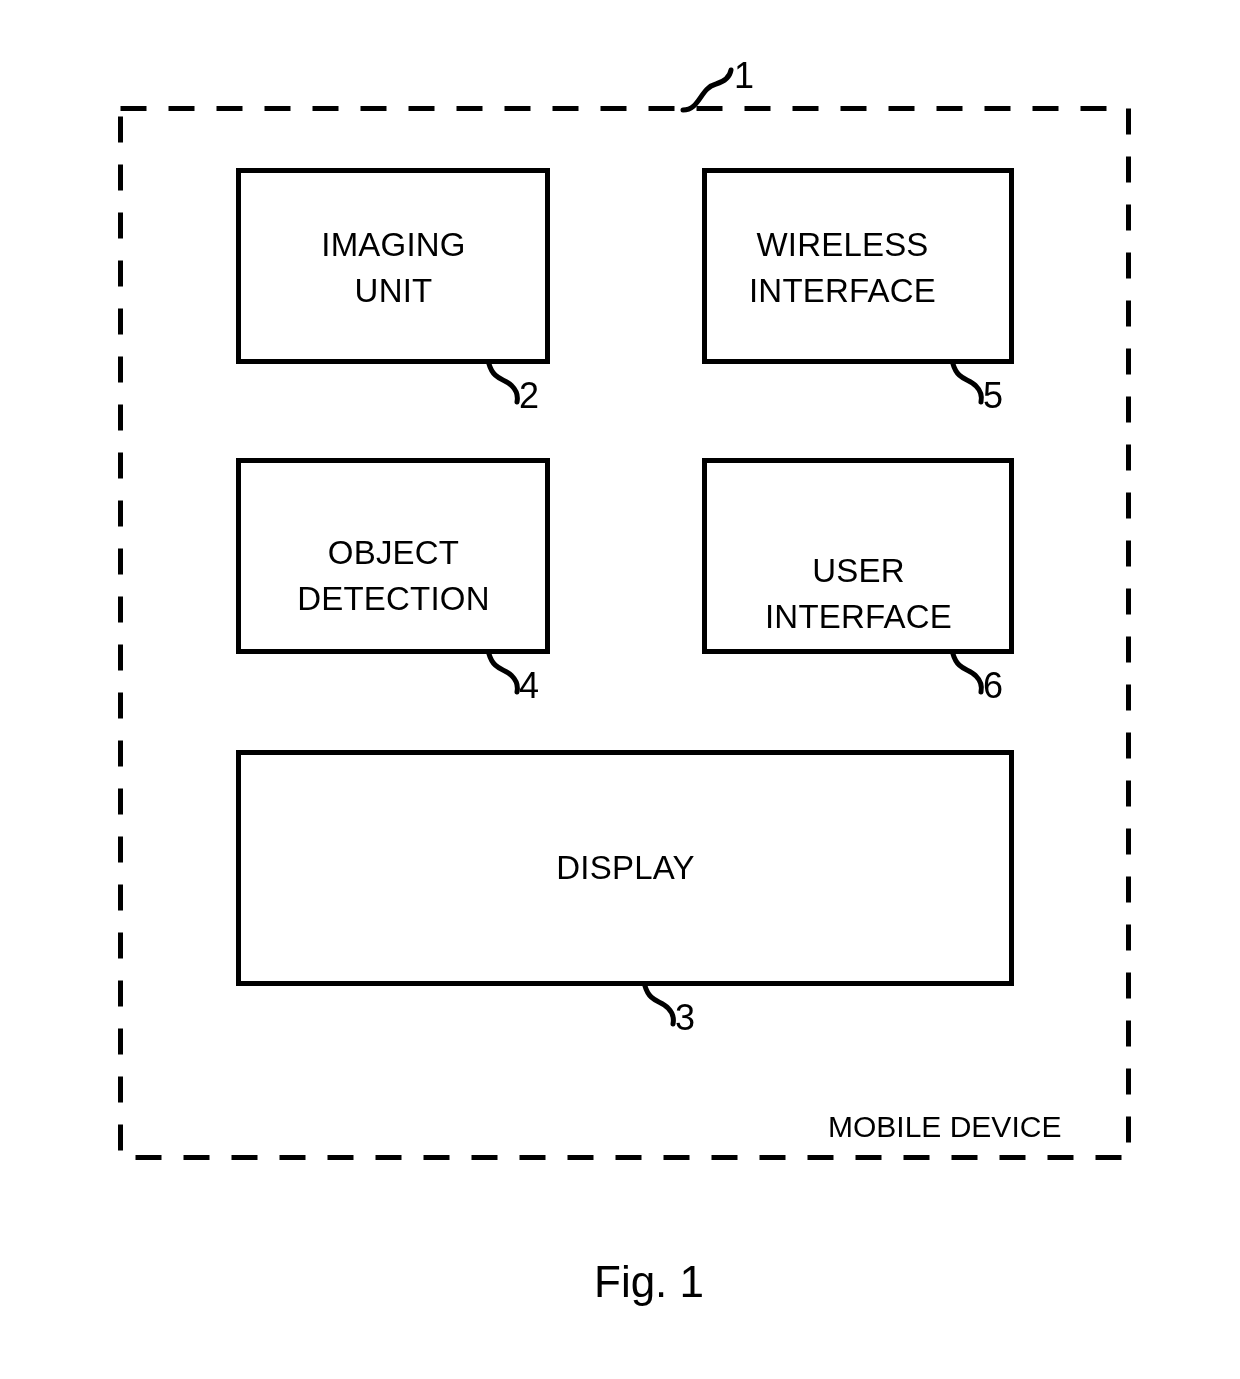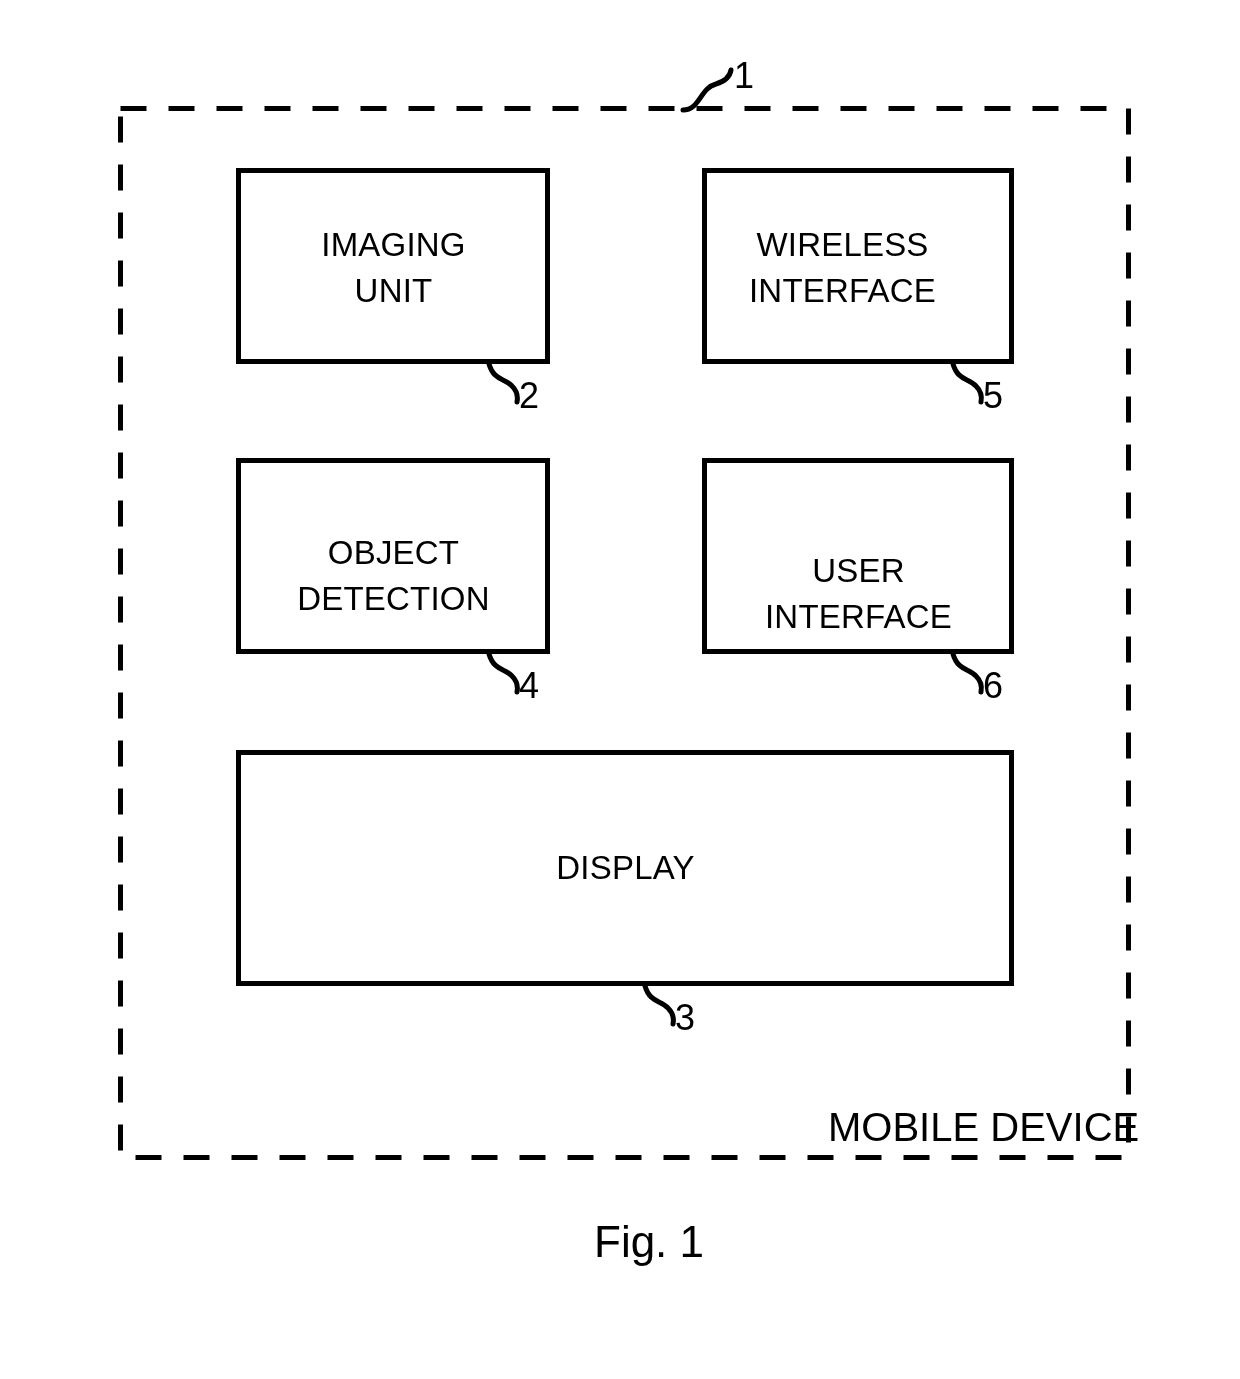--- a/index.html
+++ b/index.html
@@ -40,21 +40,21 @@
     pointer-events: none;
   }
   .ref-num {
     position: absolute;
     font-size: 36px;
     line-height: 36px;
     color: #000;
   }
   .enclosure-label {
     position: absolute;
-    font-size: 40px;
+    font-size: 30px;
     line-height: 38px;
     color: #000;
     white-space: nowrap;
   }
   .fig-caption {
     position: absolute;
     font-size: 44px;
     line-height: 48px;
     color: #000;
     white-space: nowrap;
@@ -108,15 +108,15 @@
   <div class="ref-num" style="left:983px; top:378px;">5</div>
 
   <div class="ref-num" style="left:519px; top:668px;">4</div>
 
   <div class="ref-num" style="left:983px; top:668px;">6</div>
 
   <div class="ref-num" style="left:675px; top:1000px;">3</div>
 
   <div class="enclosure-label" style="left:828px; top:1108px;">MOBILE DEVICE</div>
 
-  <div class="fig-caption" style="left:594px; top:1218px;">Fig. 1</div>
+  <div class="fig-caption" style="left:594px; top:1258px;">Fig. 1</div>
 
 </div>
 
 </body></html>

